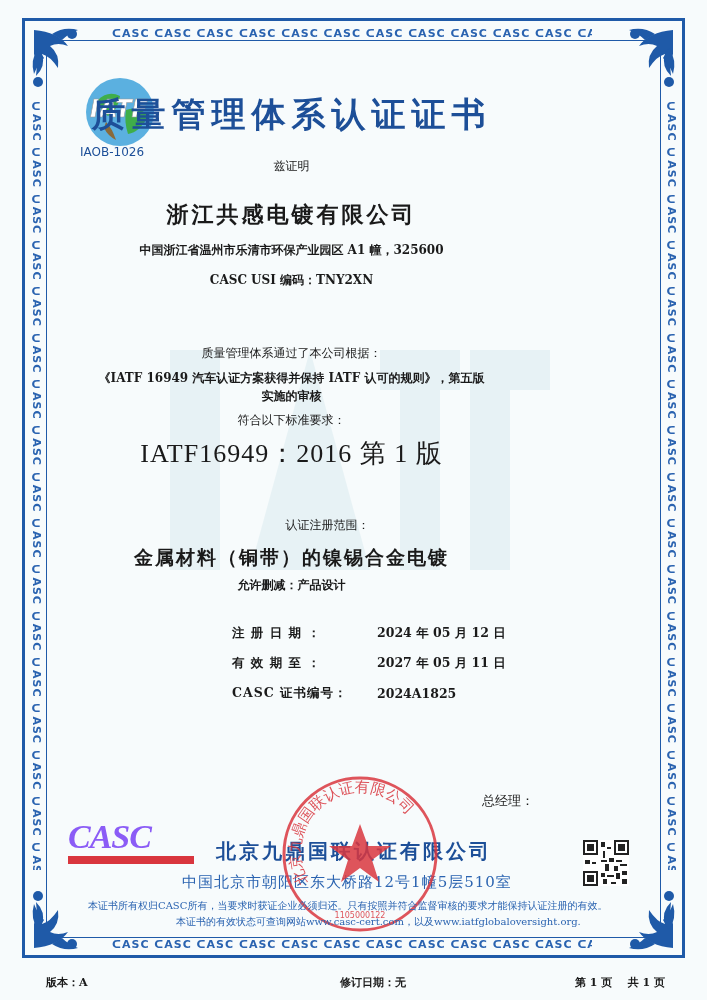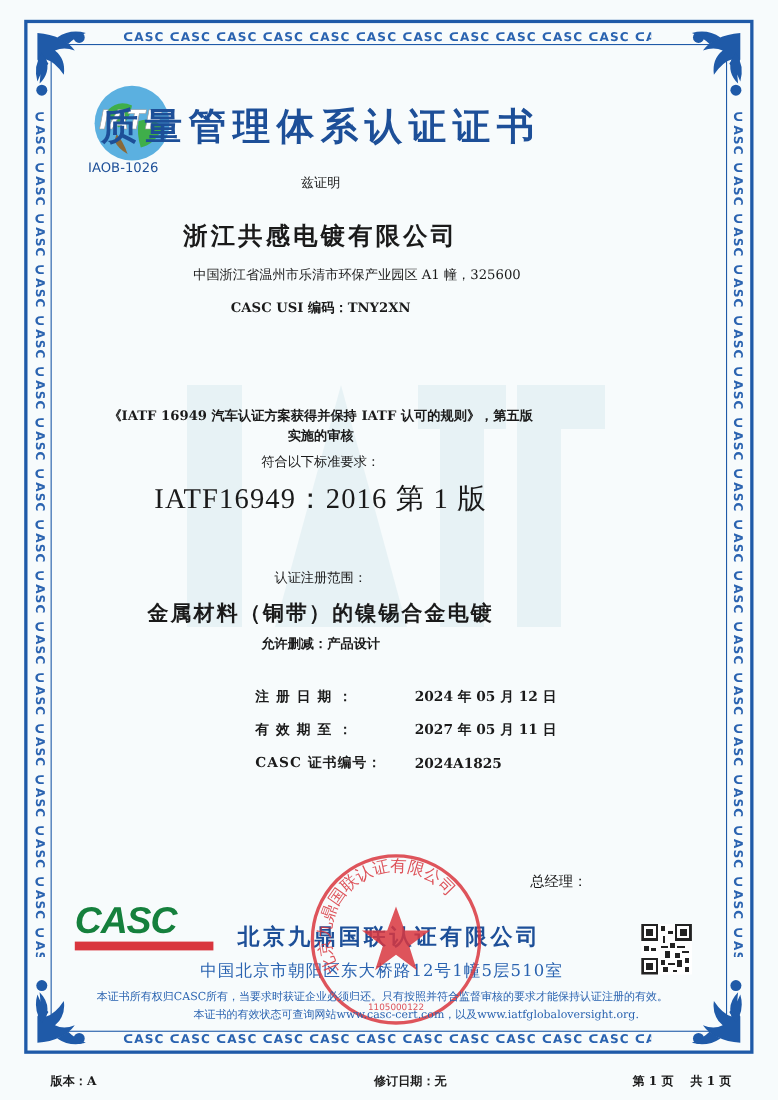--- a/index.html
+++ b/index.html
@@ -23,21 +23,21 @@
   .small { font-size:12px; }
   .company { top:200px; font-size:22px; font-weight:bold; letter-spacing:3px; }
   .std { top:436px; font-size:26px; font-family:"Liberation Serif", serif; letter-spacing:1px; }
   .scope { top:545px; font-size:19px; font-weight:bold; letter-spacing:2px; }
   .info-table { position:absolute; left:232px; top:618px; font-size:12.5px; font-weight:bold; }
   .info-row { display:flex; height:30px; align-items:center; }
   .info-label { width:145px; letter-spacing:1px; }
   .logo-iatf { position:absolute; left:78px; top:70px; width:82px; height:82px; }
   .iaob { position:absolute; left:80px; top:145px; font-family:"DejaVu Sans", sans-serif; font-size:12px; color:#1d4f98; }
   .casc-logo { position:absolute; left:68px; top:820px; width:128px; height:46px; }
-  .casc-text { font-family:Liberation Sans, sans-serif; font-weight:bold; font-size:34px; color:#15803d; letter-spacing:-1px; line-height:34px; font-style:italic; }
+  .casc-text { font-family:Liberation Serif, serif; font-weight:bold; font-size:34px; color:#8b5cf6; letter-spacing:-1px; line-height:34px; font-style:italic; }
   .casc-bar { width:126px; height:8px; background:#d9363e; margin-top:2px; }
   .issuer { position:absolute; left:216px; top:838px; font-size:20px; font-weight:bold; color:#1d4f98; letter-spacing:3px; }
   .issuer-addr { position:absolute; left:182px; top:873px; font-size:15px; color:#2a63b0; letter-spacing:1px; }
   .gm { position:absolute; left:482px; top:792px; font-size:13px; }
   .sig { position:absolute; left:540px; top:770px; font-size:38px; font-family:"DejaVu Serif", serif; font-style:italic; color:#111; }
   .qr { position:absolute; left:583px; top:840px; width:46px; height:46px; }
   .seal { position:absolute; left:278px; top:772px; width:164px; height:164px; }
   .note1 { position:absolute; left:88px; top:899px; font-size:10px; color:#2a63b0;text-align:center; }
   .note2 { position:absolute; left:176px; top:915px; font-size:10px; color:#2a63b0; }
   .footer { position:absolute; top:975px; font-size:11px; font-weight:bold; }
@@ -116,29 +116,30 @@
     <path d="M20 30 Q30 20 42 26 Q40 40 30 46 Q22 40 20 30 Z" fill="#3fae4a"></path>
     <path d="M48 40 Q62 36 70 46 Q62 62 50 64 Q46 52 48 40 Z" fill="#3fae4a"></path>
     <path d="M28 52 Q34 58 38 70 Q30 66 26 58 Z" fill="#8a6a3a"></path>
     <text x="41" y="47" text-anchor="middle" font-family="DejaVu Sans, sans-serif" font-size="24" font-weight="bold" font-style="italic" fill="#ffffff" stroke="#999" stroke-width="0.6">IATF</text>
   </svg>
   <div class="iaob">IAOB-1026</div>
 
   <div class="center title">质量管理体系认证证书</div>
   <div class="center small" style="top:158px;">兹证明</div>
   <div class="center company">浙江共感电镀有限公司</div>
-  <div class="center small" style="top:242px; font-weight:normal;padding-left:33px;">中国浙江省温州市乐清市环保产业园区 A1 幢，325600</div>
+  <div class="center small" style="top:242px; font-weight:bold;">中国浙江省温州市乐清市环保产业园区 A1 幢，325600</div>
   <div class="center small" style="top:272px; font-weight:bold;">CASC USI 编码：TNY2XN</div>
 
+  <div class="center small" style="top:345px;">质量管理体系通过了本公司根据：</div>
   <div class="center small" style="top:370px; font-weight:bold;">《IATF 16949 汽车认证方案获得并保持 IATF 认可的规则》，第五版</div>
   <div class="center small" style="top:388px; font-weight:bold;">实施的审核</div>
   <div class="center small" style="top:412px;">符合以下标准要求：</div>
   <div class="center std">IATF16949：2016 第 1 版</div>
 
-  <div class="center small" style="top:517px;">认证注册范围：</div>
+  <div class="center small" style="top:517px;padding-left:36px;">认证注册范围：</div>
   <div class="center scope">金属材料（铜带）的镍锡合金电镀</div>
   <div class="center small" style="top:577px; font-weight:bold;">允许删减：产品设计</div>
 
   <div class="info-table">
     <div class="info-row">
       <span class="info-label">注 册 日 期 ：</span>
       <span>2024 年 05 月 12 日</span>
     </div>
     <div class="info-row">
       <span class="info-label">有 效 期 至 ：</span>

